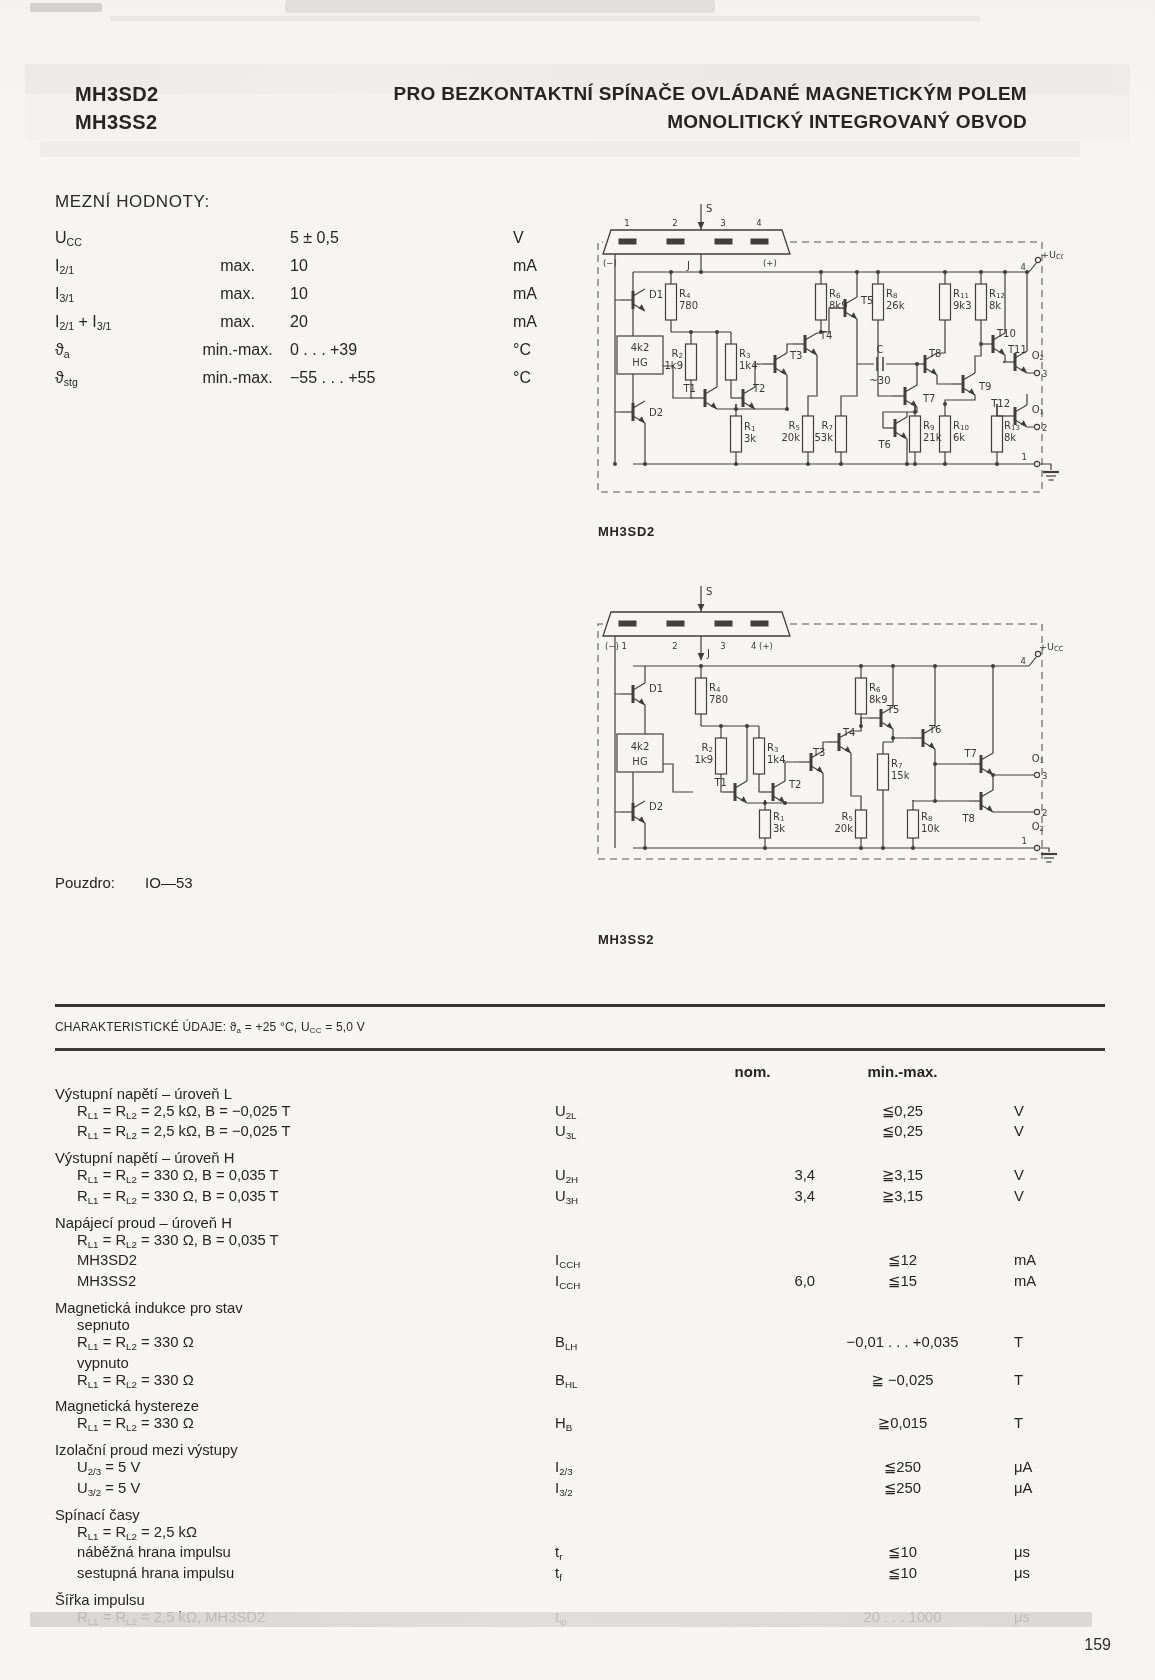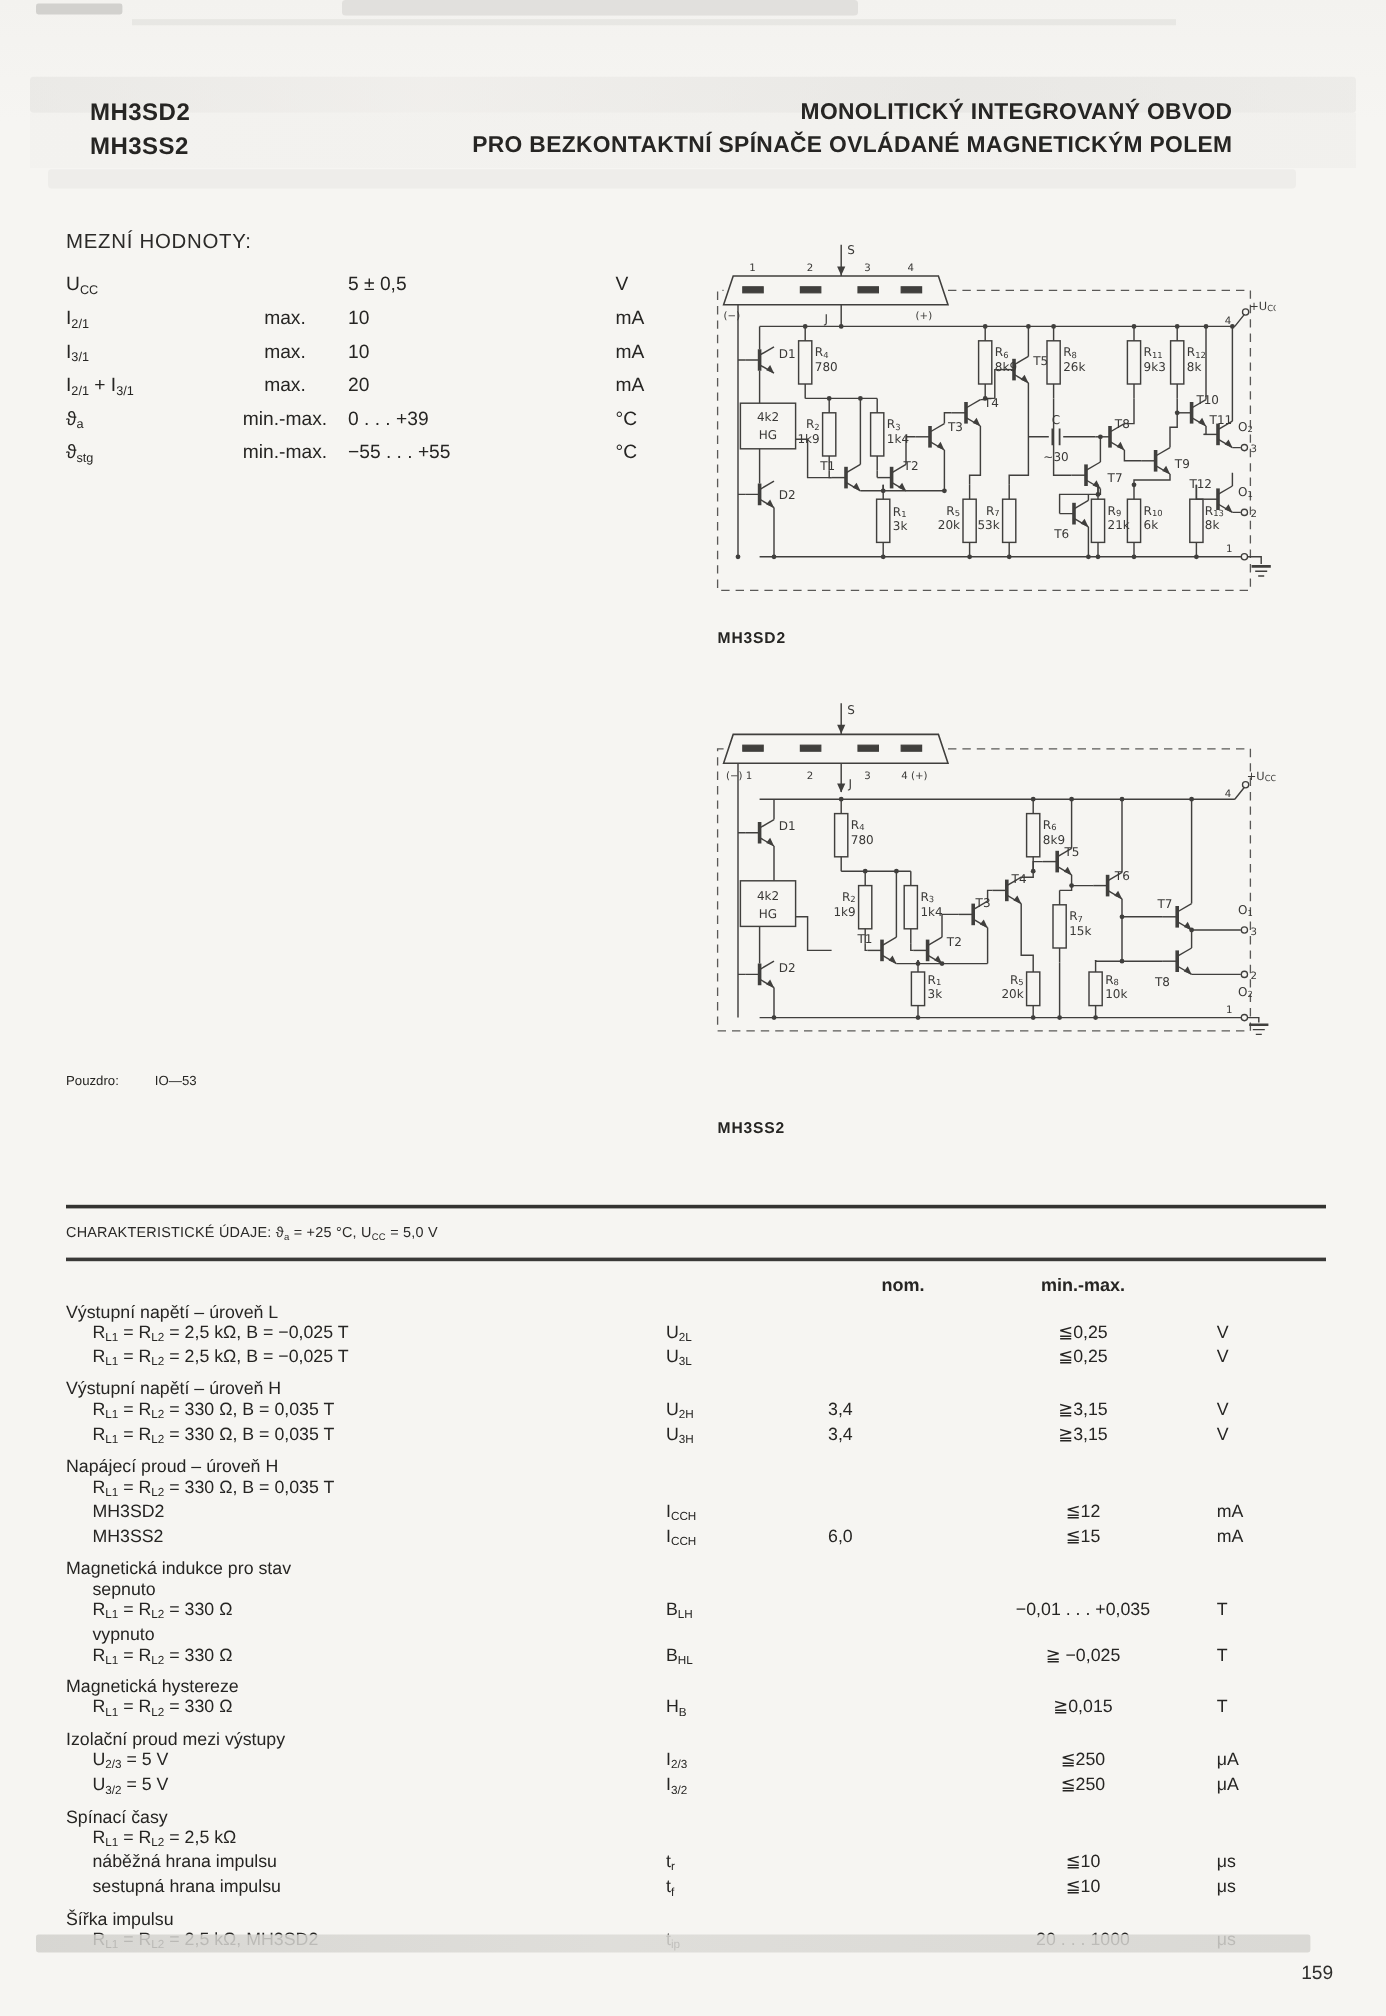--- a/index.html
+++ b/index.html
@@ -36,32 +36,32 @@
 .comp{stroke:#403f3d;stroke-width:1.2;fill:none}
 .comp rect{fill:#f6f5f2}
 .pkg{stroke:#403f3d;stroke-width:1.3;fill:#f6f5f2}
 .slot{stroke:#403f3d;stroke-width:1;fill:#403f3d}
 .nd{fill:#403f3d;stroke:none}
 .pinc{fill:#f6f5f2;stroke:#403f3d;stroke-width:1.1}
 .arr{fill:#403f3d;stroke:none}
 .cap1,.cap2{position:absolute;left:598px;font-size:13px;font-weight:700;letter-spacing:.7px}
 .cap1{top:524px}
 .cap2{top:932px}
-.pz{position:absolute;left:55px;top:895px;font-size:11px}
+.pz{position:absolute;left:55px;top:874px;font-size:15px}
 .pz .v{margin-left:30px}
 .chars{position:absolute;left:55px;top:1004px;width:1050px}
 .rule{height:3px;background:#343331}
 .rule2{height:2.5px;background:#3a3938;margin-top:13px}
 .ctitle{margin-top:13px;font-size:12px;letter-spacing:.2px;color:#2b2a28}
 .chead{display:grid;grid-template-columns:500px 135px 125px 175px 1fr;margin-top:12px;font-size:15px;font-weight:700}
 .chead .nom,.chead .mm{text-align:center}
 .cgroup{margin-top:6px}
 .crow{display:grid;grid-template-columns:500px 135px 125px 175px 1fr;font-size:14.8px;line-height:17px;align-items:baseline}
 .crow .lab.ind{padding-left:22px}
-.crow .nom{text-align:left}
+.crow .nom{text-align:right}
 .crow .mm{text-align:center}
 .crow .u{padding-left:24px}
 .pnum{position:absolute;right:44px;top:1636px;font-size:16px;color:#2e2d2b}
 </style>
 </head>
 <body>
 
 <div class="page">
 
   <div class="artifact a1"></div>
@@ -70,22 +70,22 @@
   <div class="artifact a4"></div>
   <div class="artifact a5"></div>
   <div class="artifact a6"></div>
 
   <div class="hdr">
     <div class="pn">
       <div>MH3SD2</div>
       <div>MH3SS2</div>
     </div>
     <div class="ttl">
+      <div>PRO BEZKONTAKTNÍ SPÍNAČE OVLÁDANÉ MAGNETICKÝM POLEM</div>
       <div>MONOLITICKÝ INTEGROVANÝ OBVOD</div>
-      <div>PRO BEZKONTAKTNÍ SPÍNAČE OVLÁDANÉ MAGNETICKÝM POLEM</div>
     </div>
   </div>
 
   <div class="limits">
     <h2>MEZNÍ HODNOTY:</h2>
     <div id="limit-rows">
         <div class="lrow">
           <span class="s"><span>U</span><span class="sb">CC</span></span>
           <span class="q"></span>
           <span class="v">5 ± 0,5</span>

